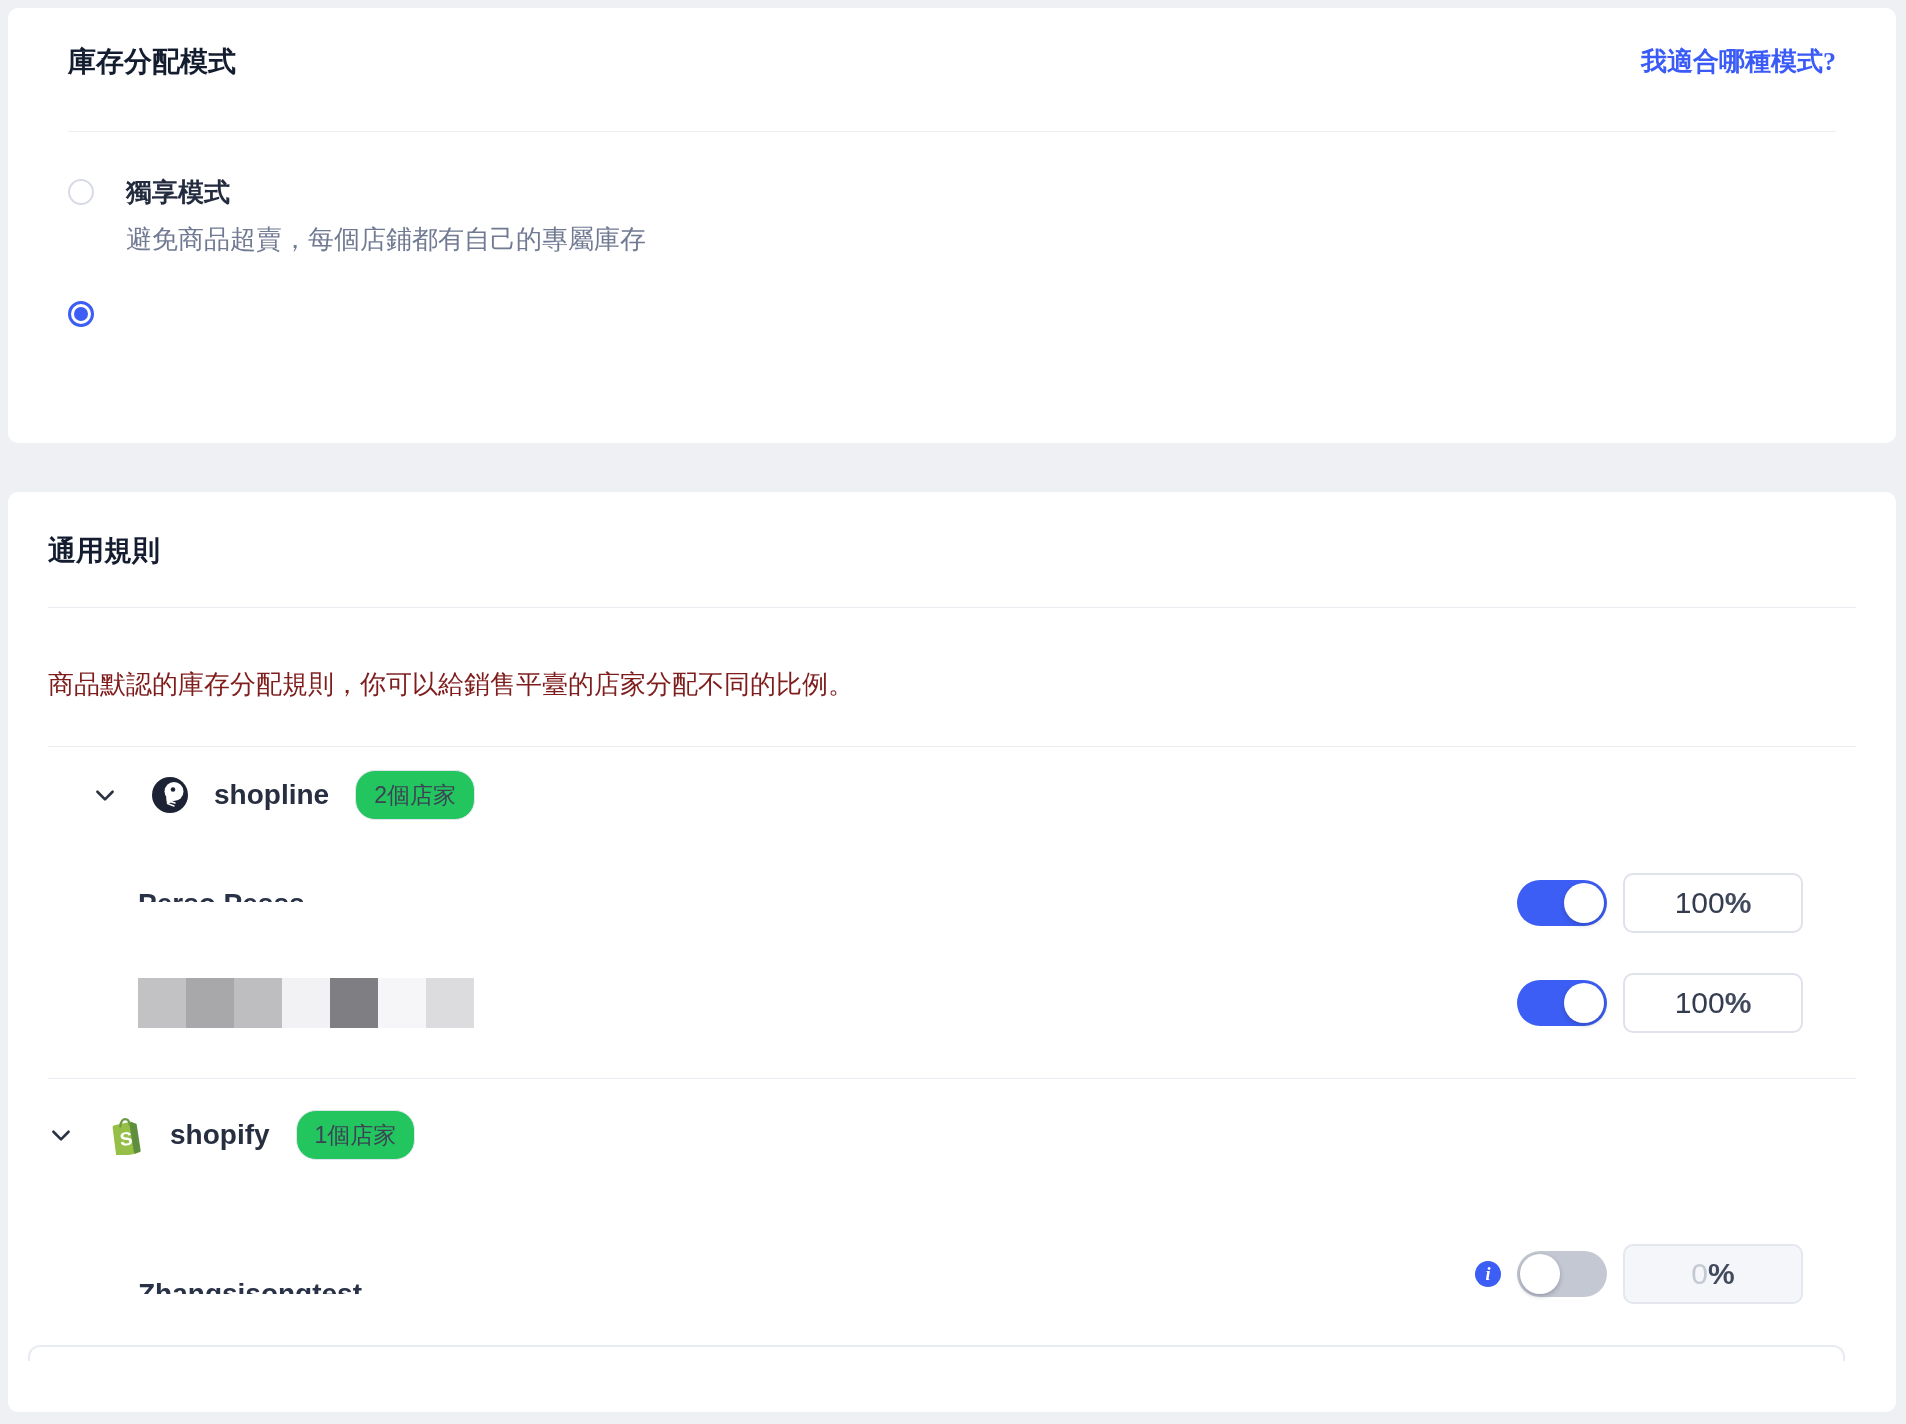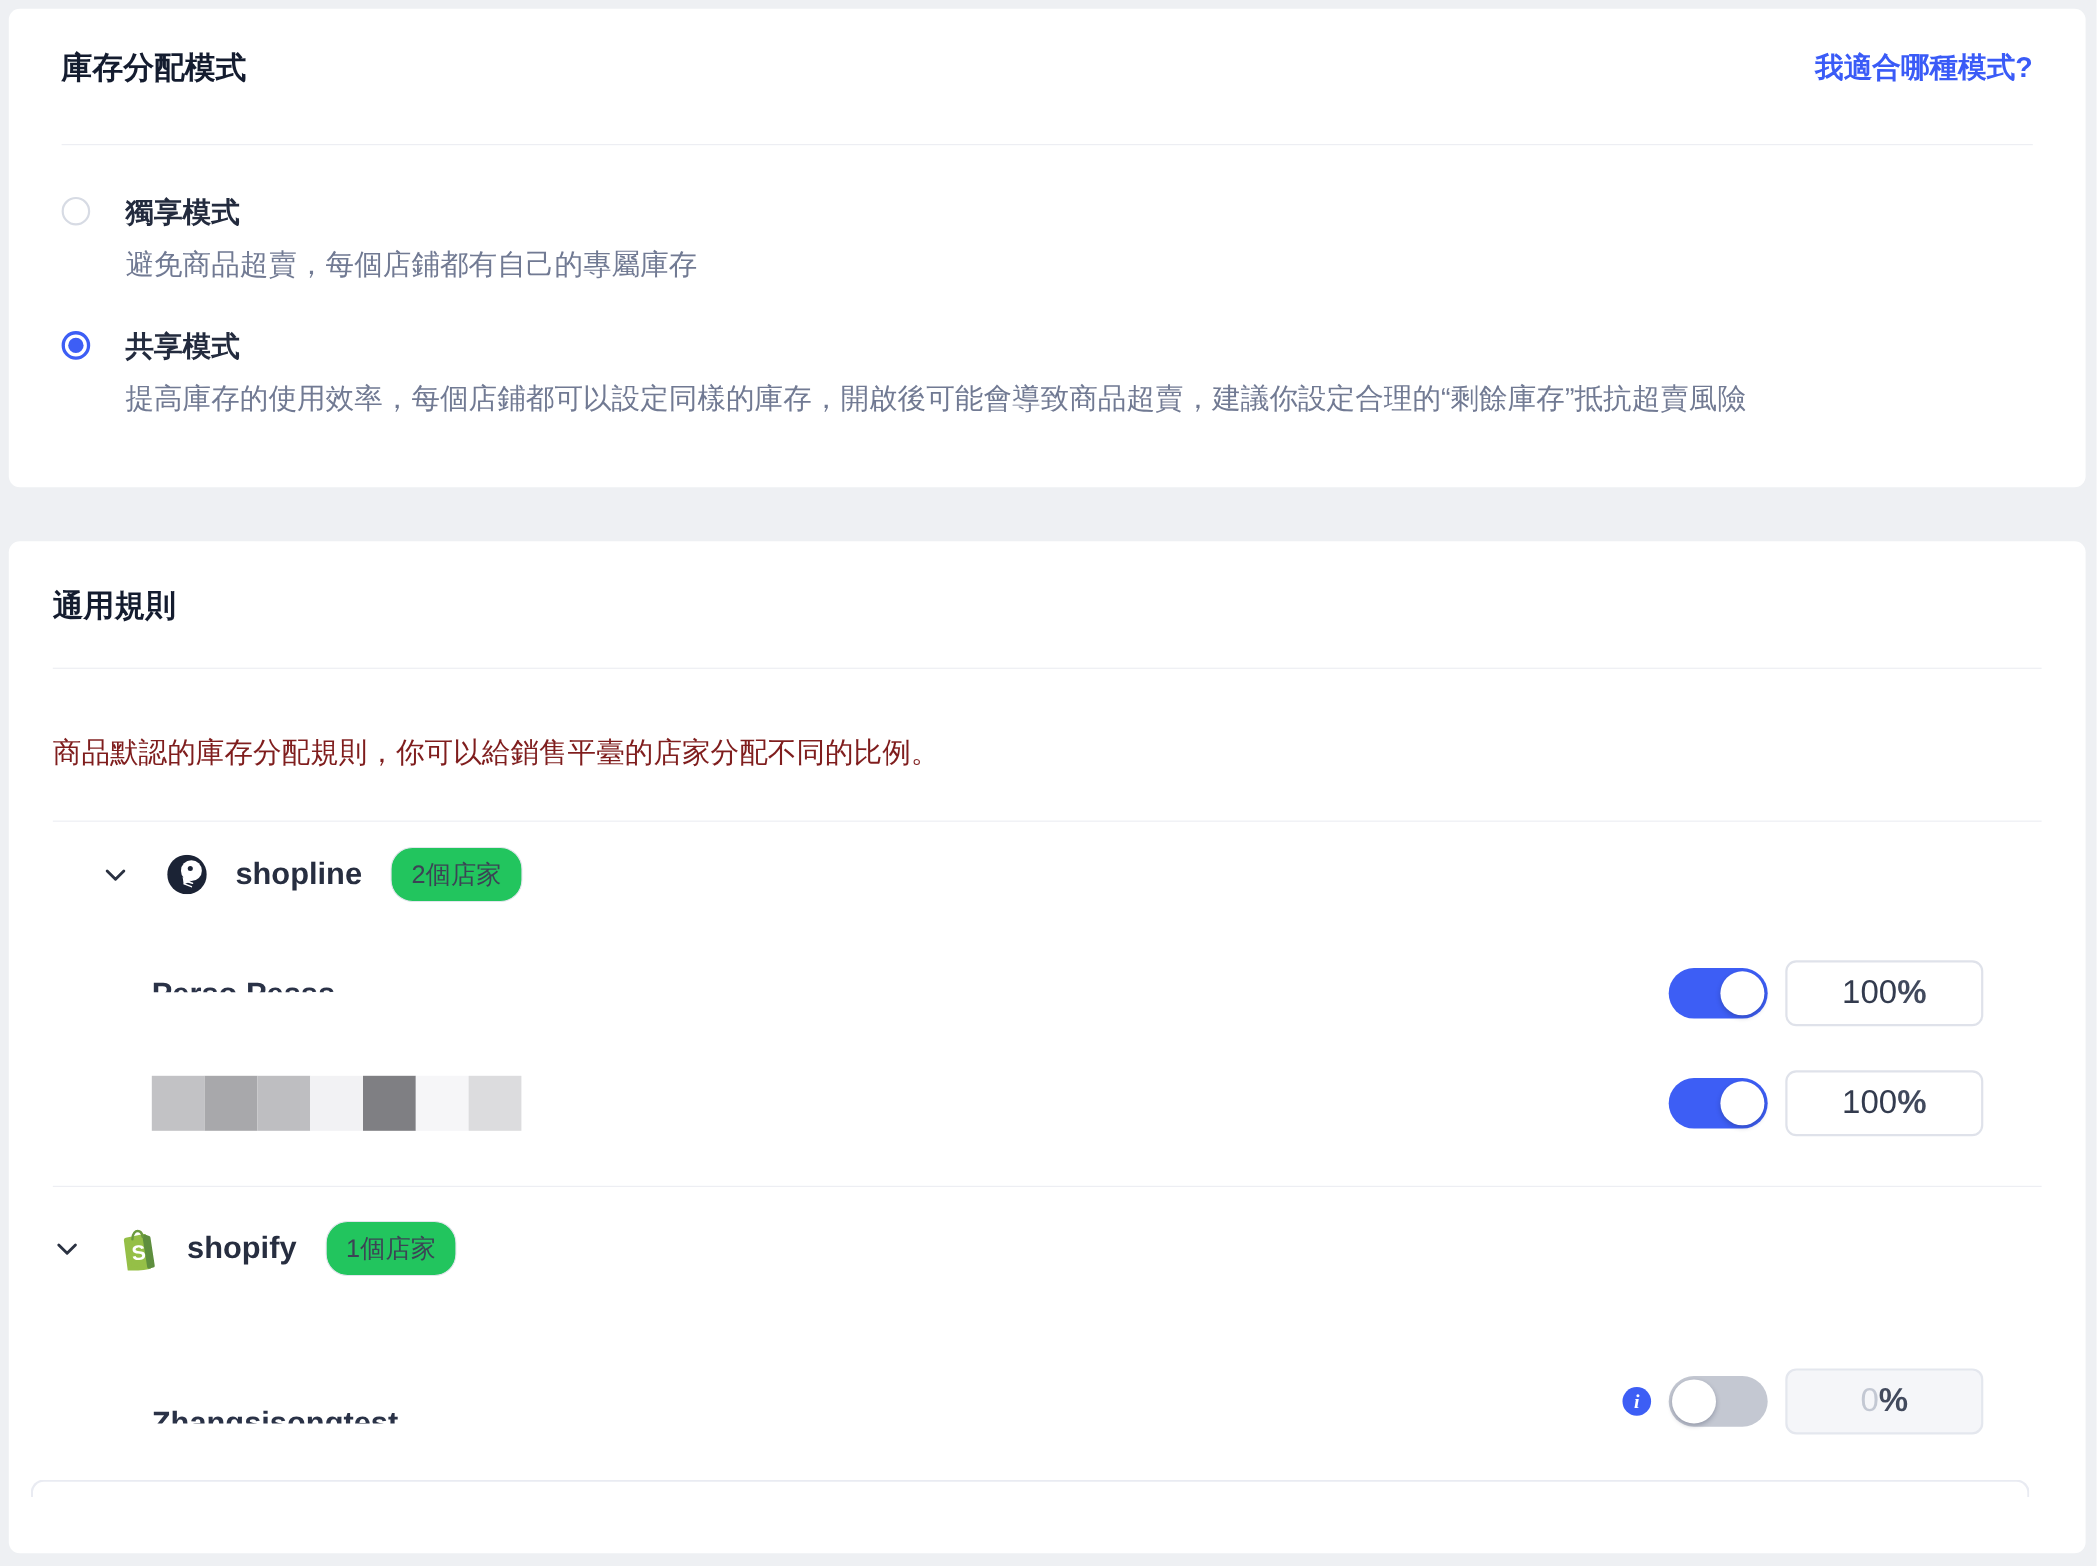--- a/index.html
+++ b/index.html
@@ -11,21 +11,21 @@
     overflow:hidden;
   }
   .page { width:1906px; height:1424px; position:relative; }
 
   .card {
     background:#ffffff;
     border-radius:10px;
     margin:0 10px 0 8px;
     overflow:hidden;
   }
-  .card-1 { margin-top:8px; height:435px; padding:36px 48px 0; }
+  .card-1 { margin-top:8px; height:435px; padding:36px 60px 0;font-family:Liberation Serif, serif; }
   .card-2 { margin-top:49px; height:920px; padding:42px 0 0; }
 
   .card-head { display:flex; justify-content:space-between; align-items:center; }
   .card-title { font-size:28px; font-weight:700; color:#141c2f; line-height:34px; }
   .help-link { font-size:26px; font-weight:600; color:#3a5bf7; text-decoration:none; cursor:pointer; }
 
   .divider { height:0; border-top:1px solid #ebedf2; }
   .head-divider { margin-top:52px; }
 
   
@@ -133,24 +133,20 @@
     <div class="option option-1">
       <span class="radio"></span>
       <div>
         <div class="option-label">獨享模式</div>
         <div class="option-desc">避免商品超賣，每個店鋪都有自己的專屬庫存</div>
       </div>
     </div>
 
     <div class="option option-2">
       <span class="radio on"></span>
-      <div>
-        <div class="option-label">共享模式</div>
-        <div class="option-desc">提高庫存的使用效率，每個店鋪都可以設定同樣的庫存，開啟後可能會導致商品超賣，建議你設定合理的“剩餘庫存”抵抗超賣風險</div>
-      </div>
     </div>
   </section>
 
   <section class="card card-2">
     <h2 class="rules-title pad">通用規則</h2>
     <div class="divider rules-divider-1"></div>
     <p class="rules-desc">商品默認的庫存分配規則，你可以給銷售平臺的店家分配不同的比例。</p>
     <div class="divider rules-divider-2"></div>
 
     <div class="group-header gh-1">

